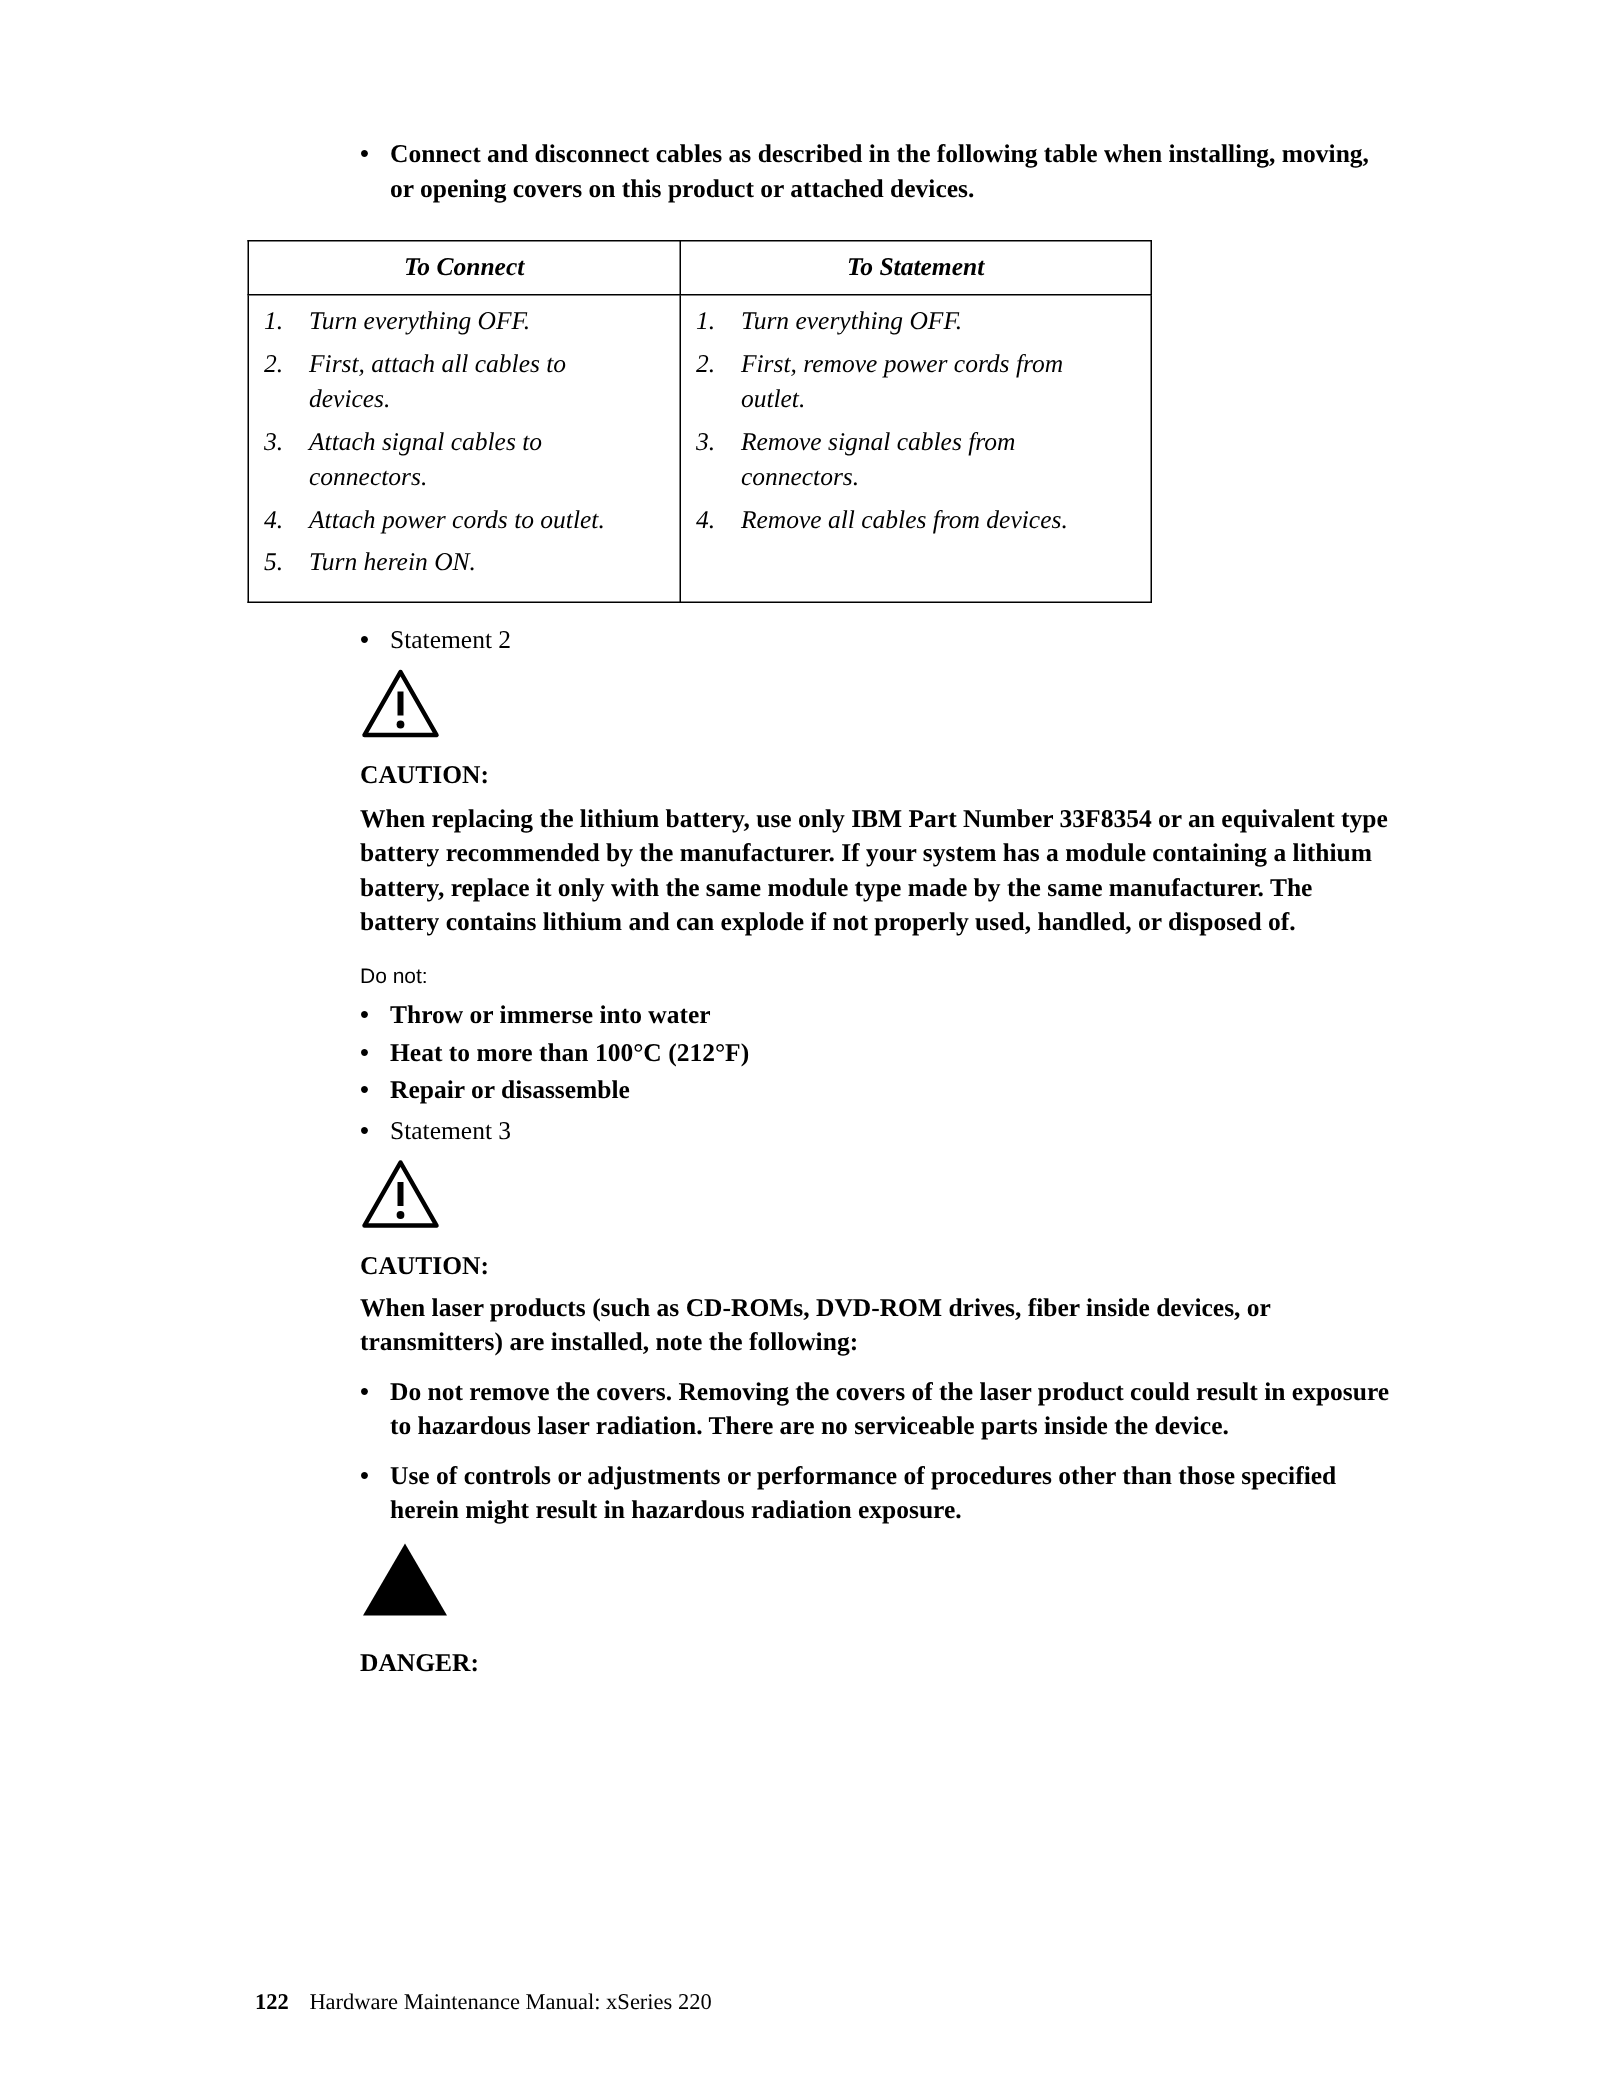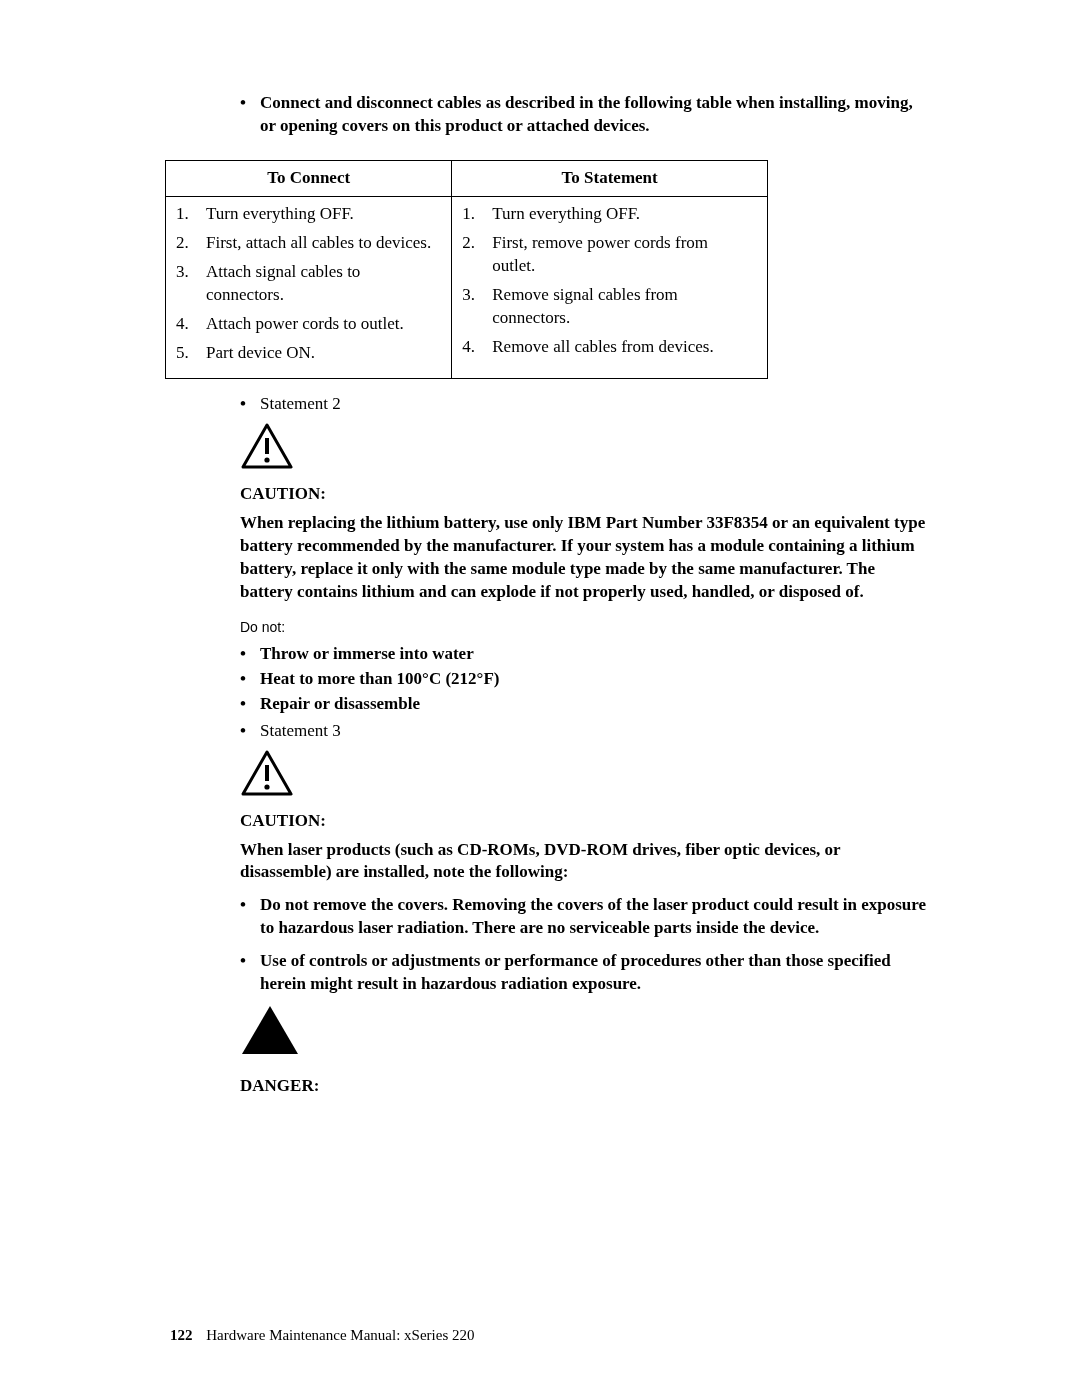--- a/index.html
+++ b/index.html
@@ -38,20 +38,21 @@
     line-height: 1.3;
   }
   .bold { font-weight: bold; }
 
   
   .cd-table {
     border-collapse: collapse;
     width: 603px;
     margin-top: 22px;
     margin-left: -5px;
+    font-style: italic;
   }
   .cd-table th, .cd-table td {
     border: 1px solid #000;
     vertical-align: top;
     padding: 6px 10px 8px 10px;
     font-size: 17px;
     font-weight: normal;
     text-align: left;
   }
   .cd-table th {
@@ -149,21 +150,21 @@
             <div class="step-row">
                 <div class="step-num">3.</div>
                 <div class="step-text">Attach signal cables to connectors.</div>
               </div>
             <div class="step-row">
                 <div class="step-num">4.</div>
                 <div class="step-text">Attach power cords to outlet.</div>
               </div>
             <div class="step-row">
                 <div class="step-num">5.</div>
-                <div class="step-text">Part device ON.</div>
+                <div class="step-text">Turn herein ON.</div>
               </div>
           </div>
         </td>
         <td>
           <div class="step-list">
             <div class="step-row">
                 <div class="step-num">1.</div>
                 <div class="step-text">Turn everything OFF.</div>
               </div>
             <div class="step-row">
@@ -220,21 +221,21 @@
       <div>Statement 3</div>
     </div>
     <div class="warning-triangle">
       <svg width="54" height="48" viewBox="0 0 54 48">
         <polygon points="27,3 51,45 3,45" fill="none" stroke="#000" stroke-width="3" stroke-linejoin="round"></polygon>
         <rect x="25" y="16" width="4" height="16" fill="#000"></rect>
         <circle cx="27" cy="38" r="2.6" fill="#000"></circle>
       </svg>
     </div>
     <div class="para bold">CAUTION:</div>
-    <div class="para-tight bold">When laser products (such as CD-ROMs, DVD-ROM drives, fiber optic devices, or disassemble) are installed, note the following:</div>
+    <div class="para-tight bold">When laser products (such as CD-ROMs, DVD-ROM drives, fiber inside devices, or transmitters) are installed, note the following:</div>
 
     <div class="bold" style="margin-top:10px;">
       <div class="bullet-row">
           <div class="bullet-dot">•</div>
           <div>Do not remove the covers.  Removing the covers of the laser product could result in exposure to hazardous laser radiation.  There are no serviceable parts inside the device.</div>
         </div>
       <div class="bullet-row" style="margin-top:10px;">
           <div class="bullet-dot">•</div>
           <div>Use of controls or adjustments or performance of procedures other than those specified herein might result in hazardous radiation exposure.</div>
         </div>

